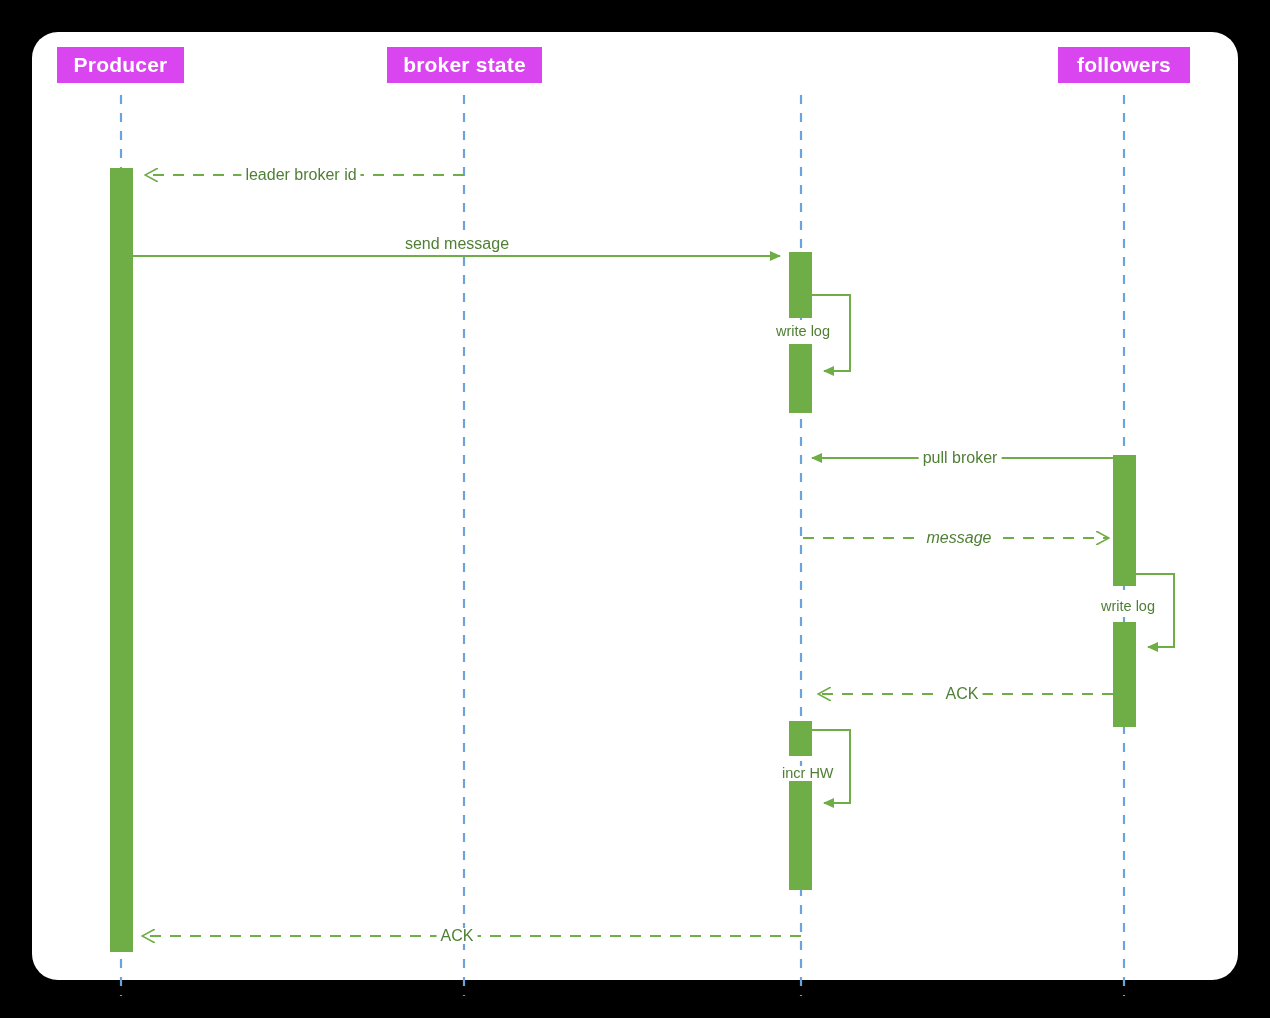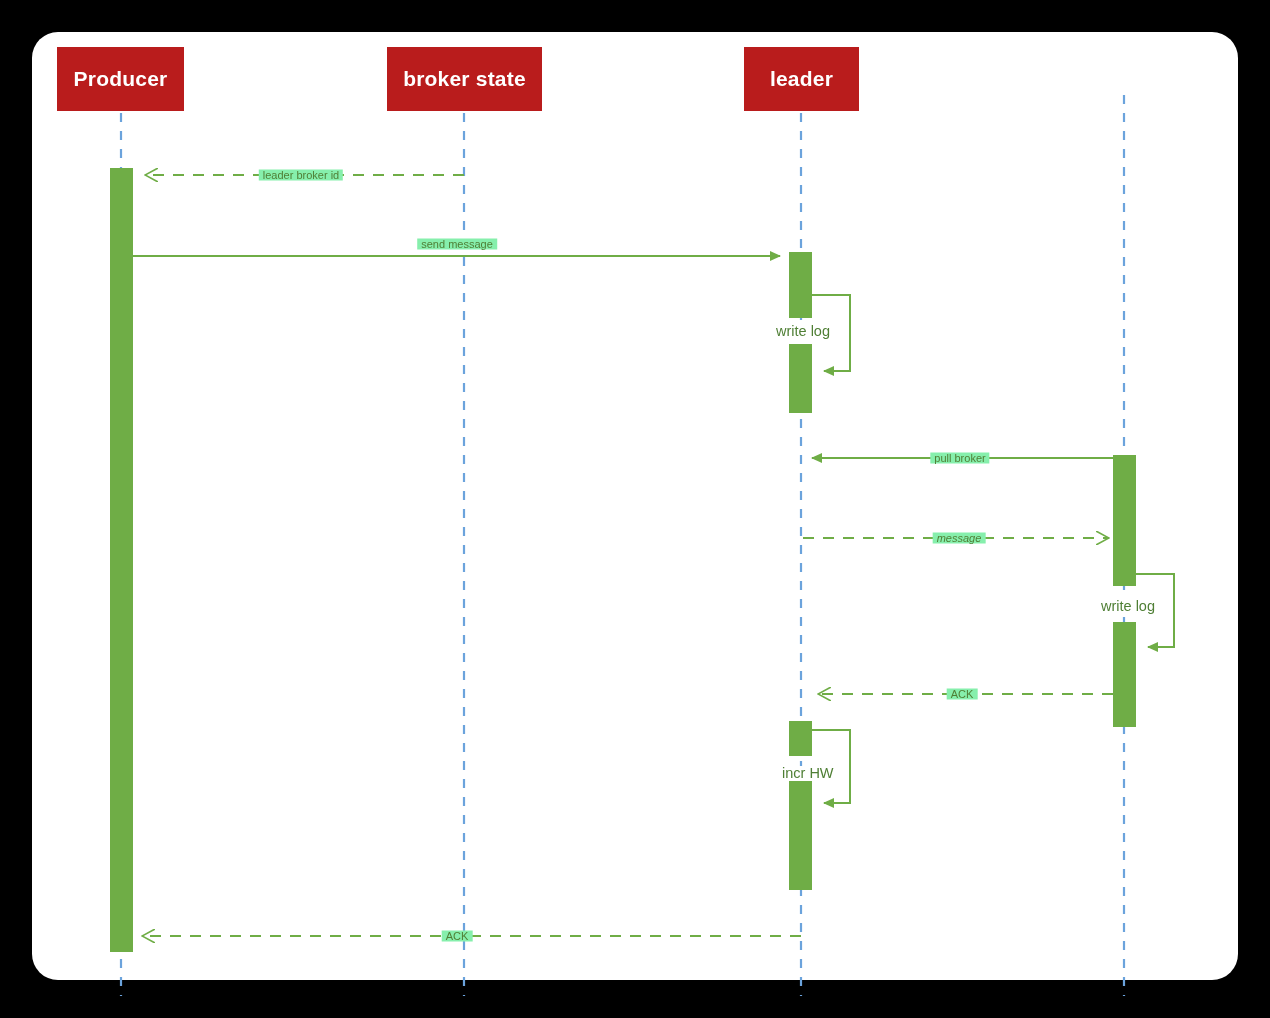--- a/index.html
+++ b/index.html
@@ -30,36 +30,36 @@
   }
   #diagram {
     position: absolute;
     left: 0;
     top: 0;
     width: 1270px;
     height: 1018px;
   }
   .lifeline-head {
     position: absolute;
-    background: #b91c1c;
+    background: #d946ef;
     color: #ffffff;
     font-weight: bold;
     font-size: 21px;
     display: flex;
     align-items: center;
     justify-content: center;
     letter-spacing: 0.2px;
-    height: 64px;
+    height: 36px;
     box-sizing: border-box;
   }
   .msg-label {
     position: absolute;
     color: #4f7f35;
-    font-size: 11px;
-    background: #86efac;
+    font-size: 16px;
+    background: #ffffff;
     padding: 0 4px;
     white-space: nowrap;
     transform: translate(-50%, -50%);
     line-height: 1;
     text-align: right;
   }
   .self-label {
     position: absolute;
     color: #4f7f35;
     font-size: 14.5px;
@@ -133,24 +133,24 @@
   </svg>
 
   <div class="lifeline-head" style="left:57px; top:47px; width:127px;">
     <span>Producer</span>
   </div>
 
   <div class="lifeline-head" style="left:387px; top:47px; width:155px;justify-content:center;">
     <span>broker state</span>
   </div>
 
-  <div class="lifeline-head" style="left:744px; top:47px; width:115px;">
-    <span>leader</span>
+
+  <div class="lifeline-head" style="left:1058px; top:47px; width:132px;">
+    <span>followers</span>
   </div>
-
 
   <div class="msg-label" style="left:301px; top:175px;">leader broker id</div>
 
   <div class="msg-label" style="left:457px; top:244px;">send message</div>
 
   <div class="self-label" style="left:773px; top:324px;">write log</div>
 
   <div class="msg-label" style="left:960px; top:458px;">pull broker</div>
 
   <div class="msg-label" style="left:959px; top:538px;font-style:italic;">message</div>

